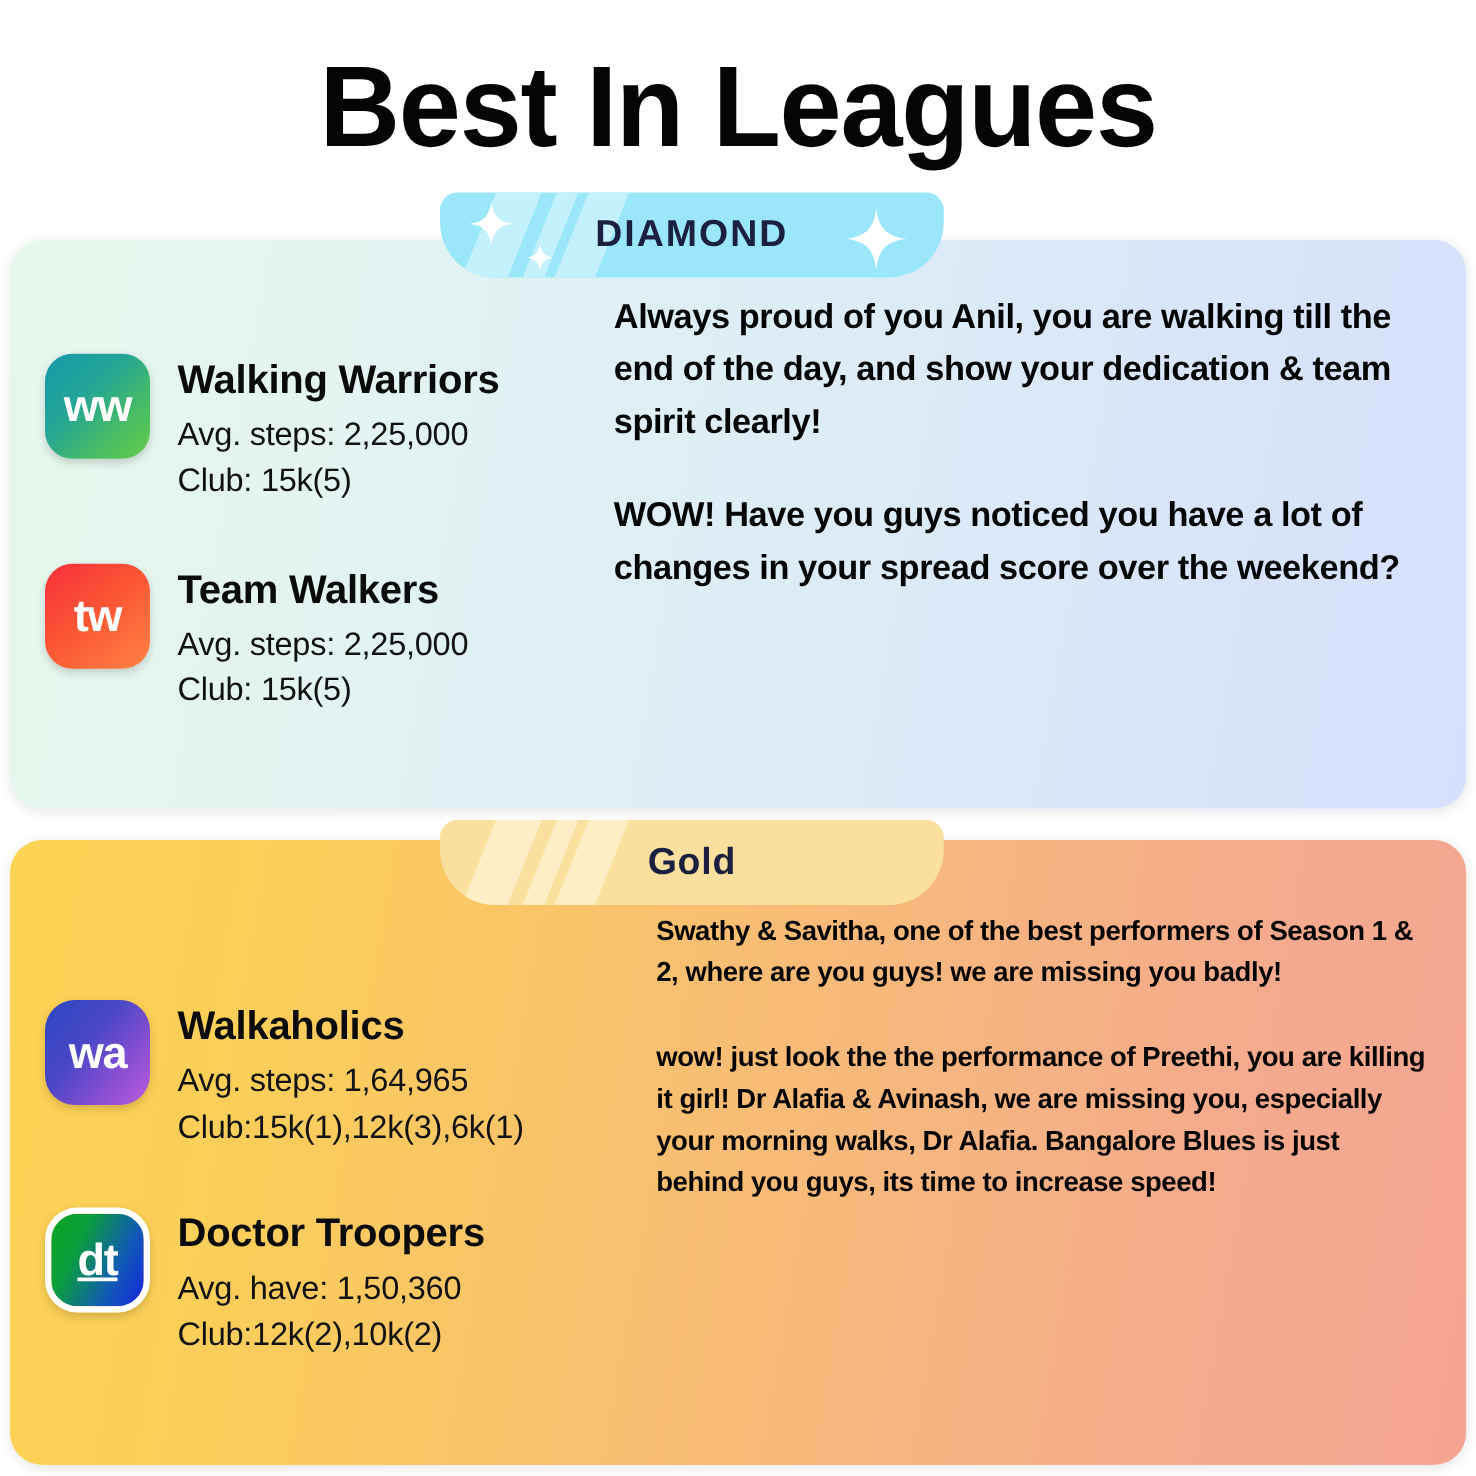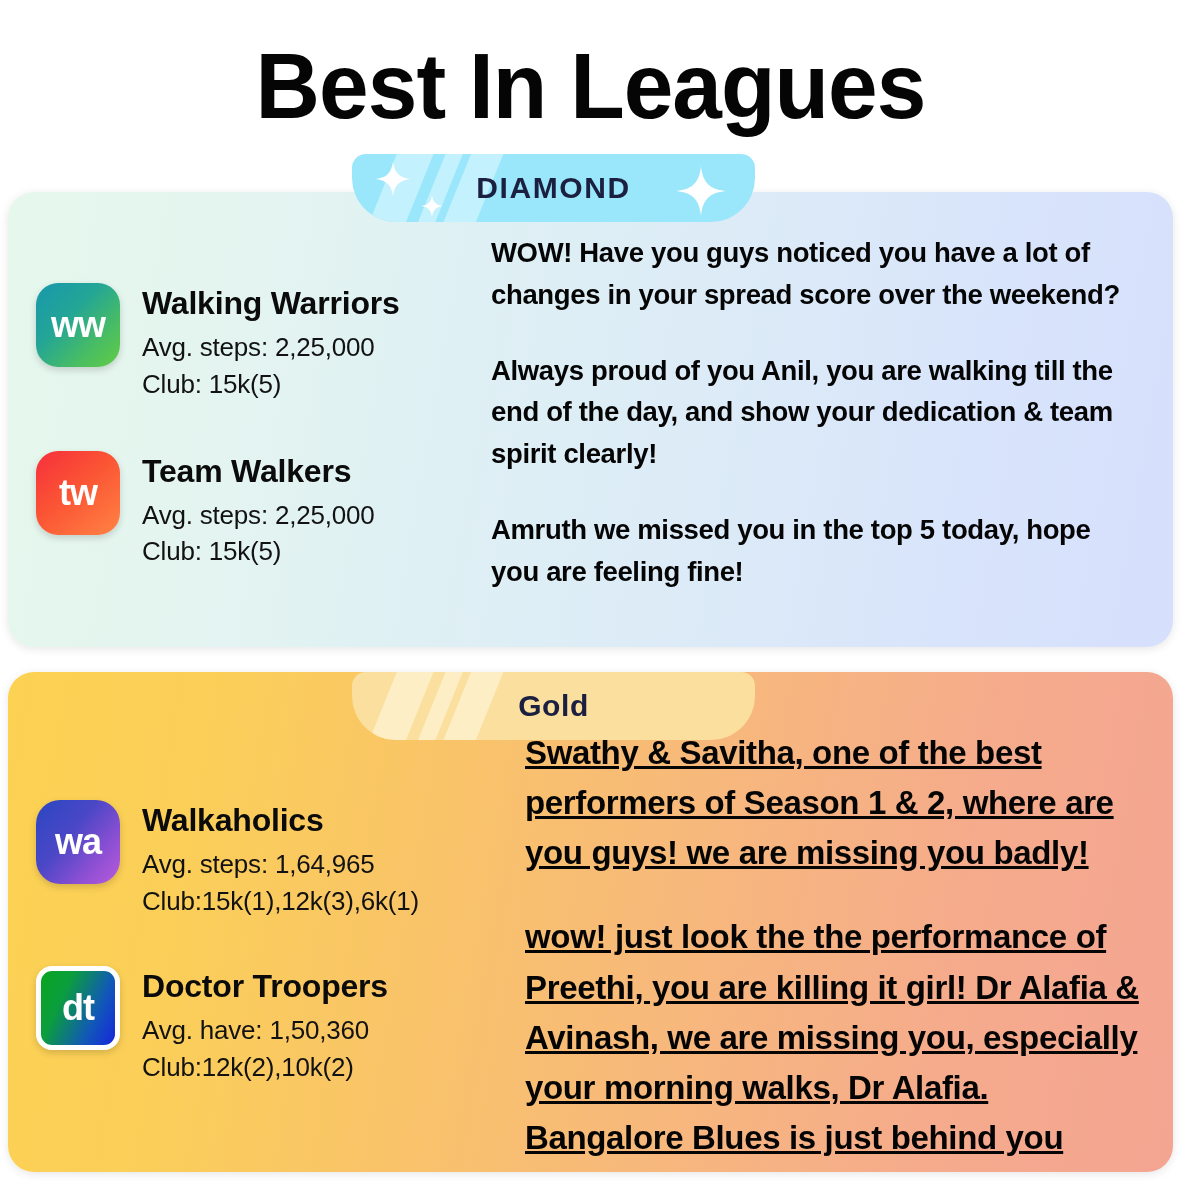--- a/index.html
+++ b/index.html
@@ -92,21 +92,21 @@
     font-size:36px;
     letter-spacing:-1px;
     box-shadow:0 3px 7px rgba(0,0,0,0.16);
     font-family:"Liberation Sans", sans-serif;
   }
   .ico-ww { background:linear-gradient(135deg,#1798ac 0%,#23a597 38%,#48bd63 72%,#63cc45 100%); }
   .ico-tw { background:linear-gradient(140deg,#f62f3c 0%,#fb5434 45%,#ff8344 100%); }
   .ico-wa { background:linear-gradient(130deg,#2b47c2 0%,#4a47c6 40%,#8c4fd3 72%,#bb5bdb 100%);
             border-radius:24px; }
   .ico-dt { background:linear-gradient(115deg,#09a51f 0%,#0b9e3d 30%,#1158b8 70%,#1626dc 100%);
-            border:5px solid #fff; border-radius:16px; }
+            border:5px solid #fff; border-radius:26px;text-decoration:underline; }
 
   .team-text { padding-top:2px; }
   .team-name {
     font-weight:bold;
     font-size:32px;
     color:#0b0b0b;
     letter-spacing:-0.2px;
     margin-bottom:7px;
     white-space:nowrap;
   }
@@ -128,37 +128,37 @@
   }
   .message-gold { padding-top:56px; padding-left:52px; }
   .msg-p {
     font-weight:bold;
     font-size:27.5px;
     line-height:1.52;
     color:#050505;
     letter-spacing:-0.35px;
   }
   .msg-p + .msg-p { margin-top:34px; }
-  .msg-gold .msg-p { font-size:33px;text-decoration:underline; }
+  .msg-gold .msg-p { font-size:22px; }
 
   
   .banner {
     position:absolute;
     left:352px;
     width:403px;
     height:68px;
     border-radius:14px 14px 44px 44px;
     overflow:hidden;
     z-index:5;
     display:flex;
     align-items:center;
     justify-content:center;
   }
   .banner-diamond { top:154px; background:#9ae7fb;justify-content:center; }
-  .banner-gold    { top:672px; background:#fbdf9e; }
+  .banner-gold    { top:656px; background:#fbdf9e; }
 
   .banner-label {
     position:relative;
     z-index:3;
     font-weight:bold;
     font-size:30px;
     color:#1b2040;
     letter-spacing:0.6px;
   }
   .banner-diamond .banner-label { letter-spacing:1.6px; }
@@ -216,23 +216,22 @@
           <div class="team-text">
             <div class="team-name">Team Walkers</div>
             <div class="team-line">Avg. steps: 2,25,000</div>
             <div class="team-line">Club: 15k(5)</div>
           </div>
         </div>
 
       </div>
 
       <div class="message">
+        <div class="msg-p">Always proud of you Anil, you are walking till the end of the day, and show your dedication &amp; team spirit clearly!</div>
         <div class="msg-p">WOW! Have you guys noticed you have a lot of changes in your spread score over the weekend?</div>
-        <div class="msg-p">Always proud of you Anil, you are walking till the end of the day, and show your dedication &amp; team spirit clearly!</div>
-        <div class="msg-p">Amruth we missed you in the top 5 today, hope you are feeling fine!</div>
       </div>
 
     </div>
   </div>
 
   <div class="banner banner-diamond">
     <div class="stripe stripe-a"></div>
     <div class="stripe stripe-b"></div>
     <div class="stripe stripe-c"></div>
 

